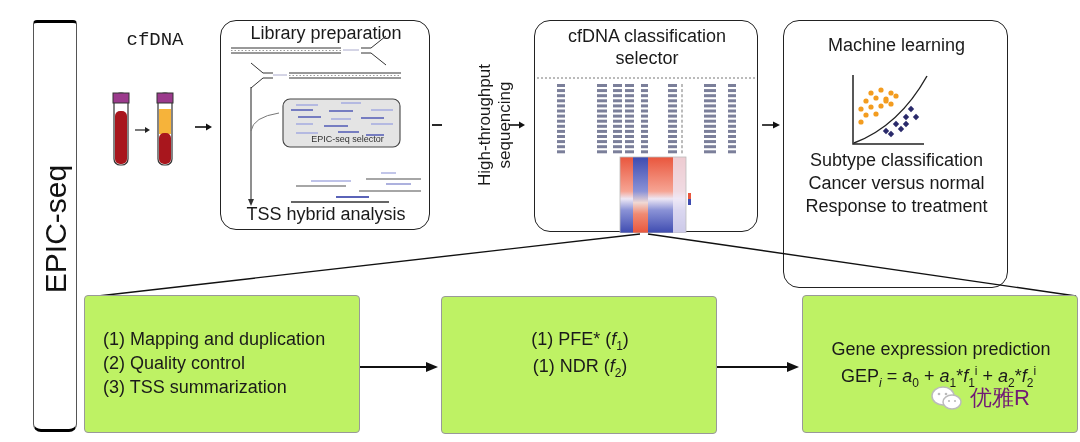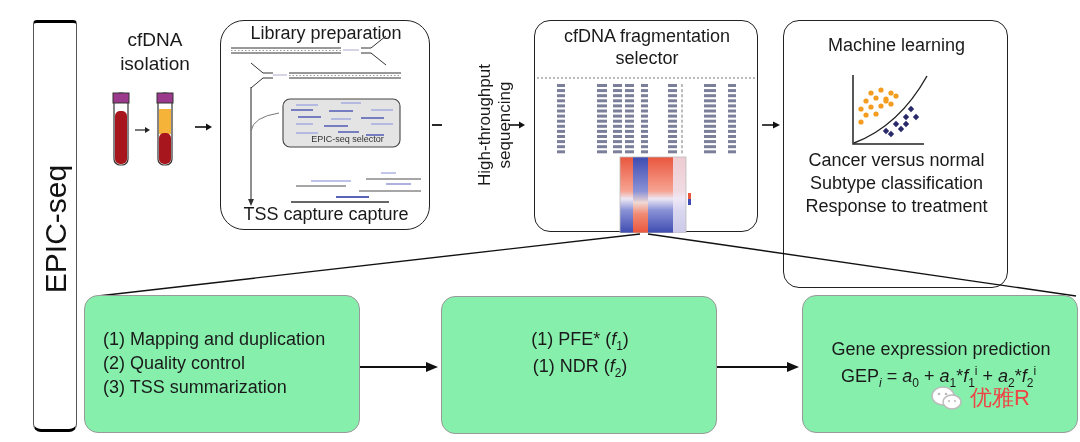--- a/index.html
+++ b/index.html
@@ -7,61 +7,60 @@
          font-family: "Liberation Sans", sans-serif; color: #1a1a1a; }
   .abs { position: absolute; }
   .side-bar { left: 33px; top: 20px; width: 44px; height: 412px; box-sizing: border-box;
               border-left: 1.5px solid #555; border-right: 1.5px solid #555;
               border-top: 3px solid #000; border-bottom: 3px solid #000;
               border-radius: 4px 4px 8px 8px; background: #fff; }
   .side-label { position: absolute; left: 0; top: 0; width: 44px; height: 412px; }
   .side-label span { position: absolute; left: 50%; top: 50%; transform: translate(-50%,-50%) rotate(-90deg);
                      font-size: 30px; white-space: nowrap; color: #111; }
   .top-box { border: 1.6px solid #222; border-radius: 16px; background: #fff; box-sizing: border-box; }
-  .bot-box { border: 1.3px solid #999; border-radius: 14px; background: #86efac; box-sizing: border-box; }
-  .t20 { font-size: 19px; white-space: nowrap; }
+  .bot-box { border: 1.3px solid #999; border-radius: 4px; background: #bef264; box-sizing: border-box; }
+  .t20 { font-size: 19px; white-space: nowrap; font-family: Liberation Mono, monospace; }
   .t18 { font-size: 18px; white-space: nowrap; }
   .center { text-align: center; }
   .vert-text { transform: rotate(-90deg); transform-origin: center; text-align: center; font-size: 17px; line-height: 20px; white-space: nowrap; }
   sub, sup { font-size: 12px; }
   .it { font-style: italic; }
-  .watermark { color: #ef4444; font-size: 22px; }
+  .watermark { color: #701a75; font-size: 22px; }
 </style>
 </head>
 <body>
 
 <div class="abs side-bar">
   <div class="side-label">
       <span>EPIC-seq</span>
     </div>
 </div>
 
 <div class="abs t20 center" style="left:100px; top:28px; width:110px; line-height:24px;">
   <div>cfDNA</div>
-  <div>isolation</div>
 </div>
 <svg class="abs" style="left:105px; top:85px;" width="110" height="90">
   <g>
     <rect x="9" y="8" width="14" height="72" rx="6" fill="#fff" stroke="#333" stroke-width="1.2"></rect>
     <rect x="10" y="26" width="12" height="53" rx="5" fill="#a8161d"></rect>
     <rect x="8" y="8" width="16" height="10" fill="#9b3a8c" stroke="#333" stroke-width="1"></rect>
   </g>
   <line x1="30" y1="45" x2="40" y2="45" stroke="#222" stroke-width="1.2"></line>
   <polygon points="40,42 45,45 40,48" fill="#222"></polygon>
   <g>
     <rect x="53" y="8" width="14" height="72" rx="6" fill="#fff" stroke="#333" stroke-width="1.2"></rect>
     <rect x="54" y="24" width="12" height="25" fill="#f6b33a"></rect>
     <rect x="54" y="48" width="12" height="31" rx="5" fill="#a8161d"></rect>
     <rect x="52" y="8" width="16" height="10" fill="#9b3a8c" stroke="#333" stroke-width="1"></rect>
   </g>
   <line x1="90" y1="42" x2="101" y2="42" stroke="#111" stroke-width="1.6"></line>
   <polygon points="101,38.5 107,42 101,45.5" fill="#111"></polygon>
 </svg>
 
-<div class="abs top-box" style="left:220px; top:20px; width:210px; height:210px;border-radius:24px;">
+<div class="abs top-box" style="left:220px; top:20px; width:210px; height:210px;">
   <div class="abs t18 center" style="left:0; top:2px; width:210px;">Library preparation</div>
   <svg class="abs" style="left:0; top:0;" width="210" height="210">
 
     <g stroke="#333" stroke-width="1">
       <line x1="10" y1="27" x2="120" y2="27"></line>
         <line x1="10" y1="32" x2="120" y2="32"></line>
       <line x1="140" y1="27" x2="150" y2="27"></line>
         <line x1="140" y1="32" x2="150" y2="32"></line>
       <line x1="150" y1="27" x2="165" y2="15"></line>
         <line x1="150" y1="32" x2="165" y2="44"></line>
@@ -108,41 +107,41 @@
         <line x1="75" y1="165" x2="125" y2="165" stroke="#888"></line>
       <line x1="160" y1="152" x2="175" y2="152" stroke="#a8aee0"></line>
         <line x1="145" y1="158" x2="200" y2="158" stroke="#888"></line>
       <line x1="165" y1="163" x2="190" y2="163" stroke="#8a90d0"></line>
         <line x1="138" y1="170" x2="200" y2="170" stroke="#888"></line>
       <line x1="115" y1="176" x2="148" y2="176" stroke="#5a63b8" stroke-width="2"></line>
         <line x1="70" y1="181" x2="168" y2="181" stroke="#333"></line>
     </g>
   </svg>
   <div class="abs center" style="left:62px; top:113px; width:129px; font-size:9px; color:#333;">EPIC-seq selector</div>
-  <div class="abs t18 center" style="left:0; top:183px; width:210px;">TSS capture capture</div>
+  <div class="abs t18 center" style="left:0; top:183px; width:210px;">TSS hybrid analysis</div>
 </div>
 
 <svg class="abs" style="left:430px; top:120px;" width="30" height="10">
   <line x1="2" y1="5" x2="12" y2="5" stroke="#111" stroke-width="1.8"></line>
 </svg>
 
 <div class="abs" style="left:440px; top:60px; width:110px; height:130px;">
   <div class="vert-text abs" style="left:-15px; top:45px; width:140px;">
     <div>High-throughput</div>
     <div>sequencing</div>
   </div>
 </div>
 <svg class="abs" style="left:508px; top:120px;" width="20" height="10">
   <line x1="1" y1="5" x2="12" y2="5" stroke="#111" stroke-width="1.6"></line>
   <polygon points="11,1.5 17,5 11,8.5" fill="#111"></polygon>
 </svg>
 
 <div class="abs top-box" style="left:534px; top:20px; width:224px; height:212px;">
   <div class="abs t18 center" style="left:0; top:4px; width:224px; line-height:22px;">
-    <div>cfDNA fragmentation</div>
+    <div>cfDNA classification</div>
     <div>selector</div>
   </div>
   <svg class="abs" style="left:0; top:0;" width="224" height="212">
     <line x1="2" y1="57" x2="222" y2="57" stroke="#777" stroke-width="1" stroke-dasharray="2 2"></line>
     <g id="frag-table">
         <rect x="22" y="63" width="8" height="3" fill="#7b7f9a"></rect>
         <rect x="62" y="63" width="10" height="3" fill="#7b7f9a"></rect>
         <rect x="78" y="63" width="9" height="3" fill="#7b7f9a"></rect>
         <rect x="90" y="63" width="9" height="3" fill="#7b7f9a"></rect>
         <rect x="106" y="63" width="7" height="3" fill="#7b7f9a"></rect>
@@ -325,22 +324,22 @@
         <polygon points="62,42.8 65.2,46 62,49.2 58.8,46" fill="#2a2a6b"></polygon>
         <polygon points="72,42.8 75.2,46 72,49.2 68.8,46" fill="#2a2a6b"></polygon>
         <polygon points="52,49.8 55.2,53 52,56.2 48.8,53" fill="#2a2a6b"></polygon>
         <polygon points="62,49.8 65.2,53 62,56.2 58.8,53" fill="#2a2a6b"></polygon>
         <polygon points="42,56.8 45.2,60 42,63.2 38.8,60" fill="#2a2a6b"></polygon>
         <polygon points="57,54.8 60.2,58 57,61.2 53.8,58" fill="#2a2a6b"></polygon>
         <polygon points="47,59.8 50.2,63 47,66.2 43.8,63" fill="#2a2a6b"></polygon>
       </g>
   </svg>
   <div class="abs t18 center" style="left:0; top:128px; width:225px; line-height:23px;">
+    <div>Subtype classification</div>
     <div>Cancer versus normal</div>
-    <div>Subtype classification</div>
     <div>Response to treatment</div>
   </div>
 </div>
 
 <svg class="abs" style="left:0; top:0;" width="1080" height="442" pointer-events="none">
   <line x1="640" y1="234" x2="98" y2="296" stroke="#111" stroke-width="1.4"></line>
   <line x1="648" y1="234" x2="1076" y2="296" stroke="#111" stroke-width="1.4"></line>
 </svg>
 
 <div class="abs bot-box" style="left:84px; top:295px; width:276px; height:138px;">

